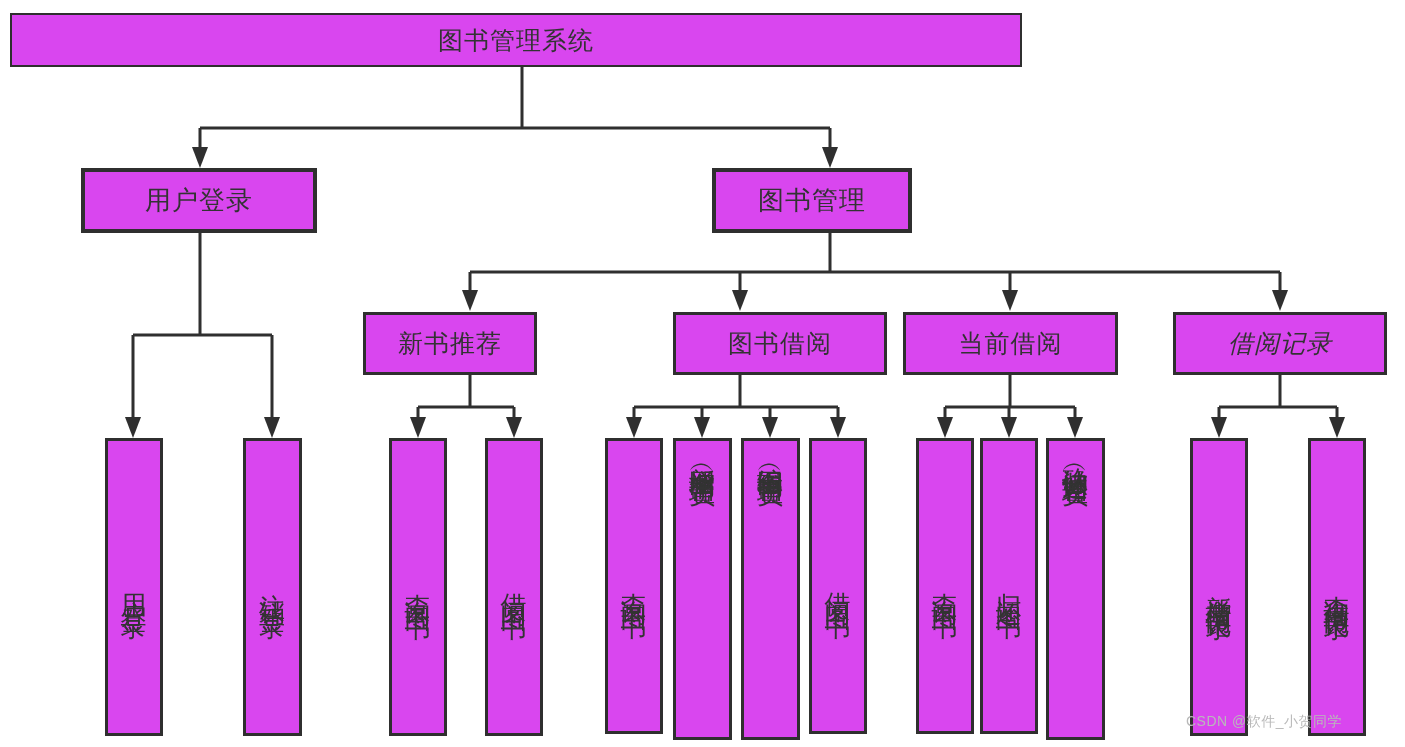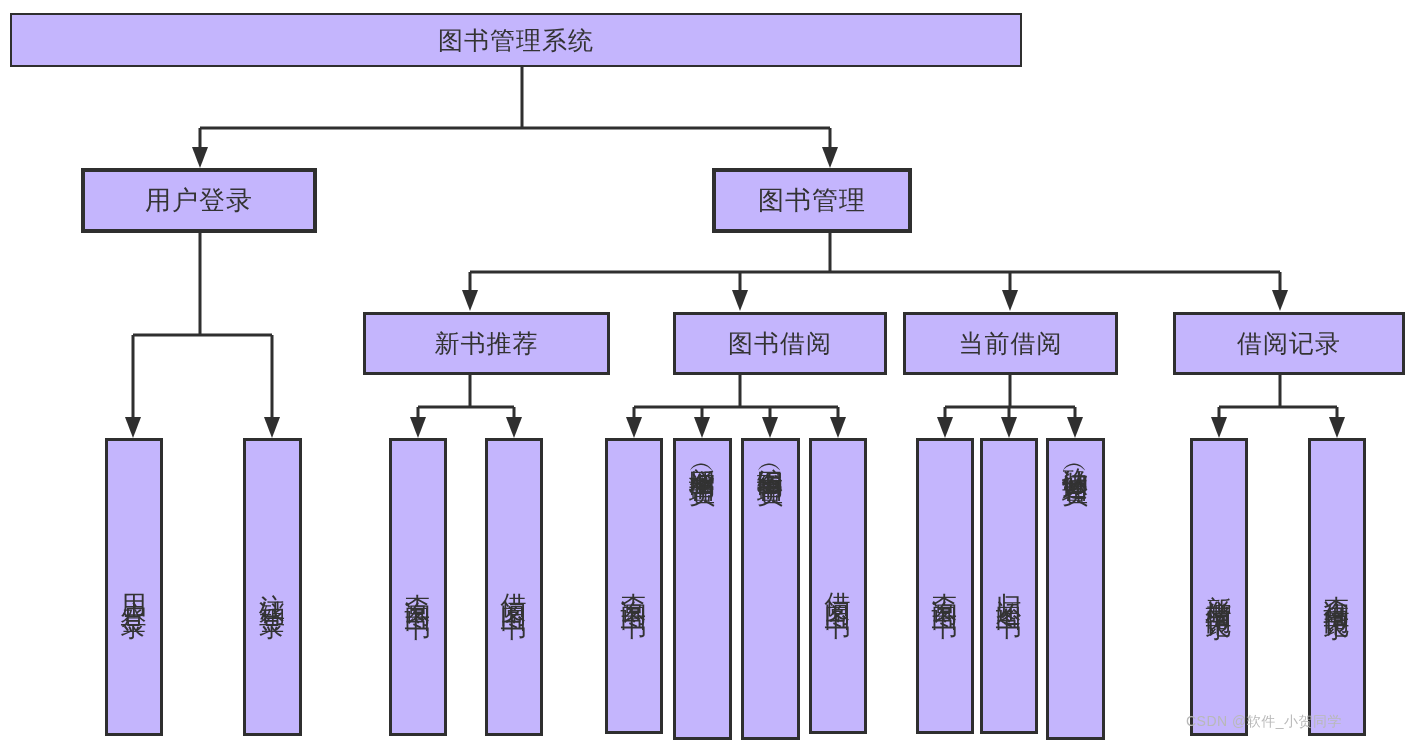--- a/index.html
+++ b/index.html
@@ -22,21 +22,21 @@
 
   svg.wires {
     position: absolute;
     left: 0; top: 0;
     width: 1405px; height: 747px;
     color: var(--line);
   }
 
   .node {
     position: absolute;
-    background: #c4b5fd;
+    background: #d946ef;
     border: 3px solid var(--line);
     color: var(--text);
     display: flex;
     align-items: center;
     justify-content: center;
     text-align: center;
   }
   .node.h { font-size: 25px; letter-spacing: 1px; white-space: nowrap; }
   .node.root { border-width: 2.5px; }
   .node.lvl2 { border-width: 4px; font-size: 26px; }
@@ -102,24 +102,24 @@
         <polygon points="1211,417 1227,417 1219,438"></polygon>
         <polygon points="1329,417 1345,417 1337,438"></polygon>
       </g>
   </svg>
 
   <div class="node h root" style="left:10px; top:13px; width:1012px; height:54px;">图书管理系统</div>
 
   <div class="node h lvl2" style="left:81px; top:168px; width:236px; height:65px;">用户登录</div>
   <div class="node h lvl2" style="left:712px; top:168px; width:200px; height:65px;">图书管理</div>
 
-  <div class="node h" style="left:363px; top:312px; width:247px; height:63px;">新书推荐</div>
+  <div class="node h" style="left:363px; top:312px; width:174px; height:63px;">新书推荐</div>
   <div class="node h" style="left:633px; top:312px; width:214px; height:63px;margin-left:40px;">图书借阅</div>
   <div class="node h" style="left:903px; top:312px; width:215px; height:63px;">当前借阅</div>
-  <div class="node h" style="left:1173px; top:312px; width:232px; height:63px;">借阅记录</div>
+  <div class="node h" style="left:1173px; top:312px; width:214px; height:63px;font-style:italic;">借阅记录</div>
 
   <div class="node v" style="left:105px; top:438px; width:58px; height:298px;">
     <span class="vt s4">用户登录</span>
   </div>
   <div class="node v" style="left:243px; top:438px; width:59px; height:298px;">
     <span class="vt s4">注销登录</span>
   </div>
 
   <div class="node v" style="left:389px; top:438px; width:58px; height:298px;">
     <span class="vt s4">查询图书</span>

